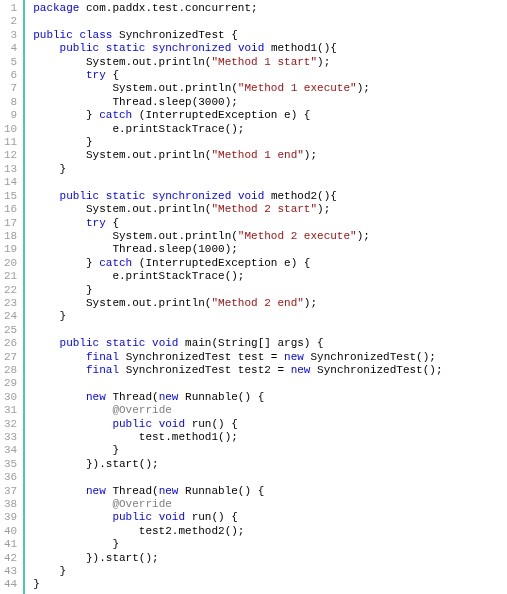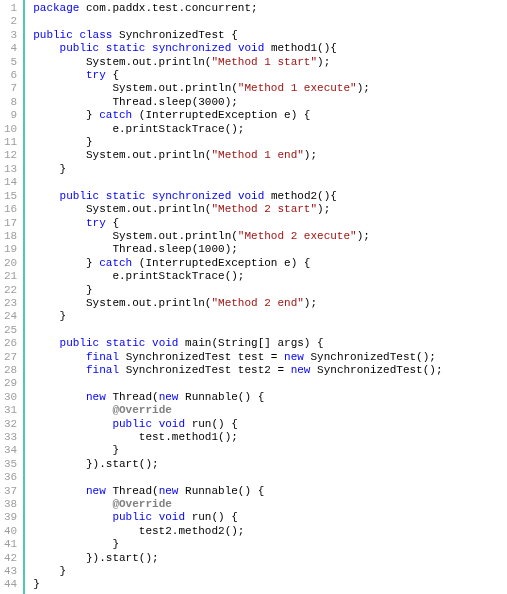--- a/index.html
+++ b/index.html
@@ -22,21 +22,21 @@
     white-space: pre;
   }
   .code {
     padding: 2px 0 2px 8px;
     line-height: 13.4px;
     white-space: pre;
     color: #000000;
   }
   .kw { color: #0000ff; }
   .str { color: #a31515; }
-  .ann { color: #808080; font-weight: bold; }
+  .ann { color: #808080; }
 </style>
 </head>
 <body>
 
 <div class="gutter"> 1
  2
  3
  4
  5
  6

